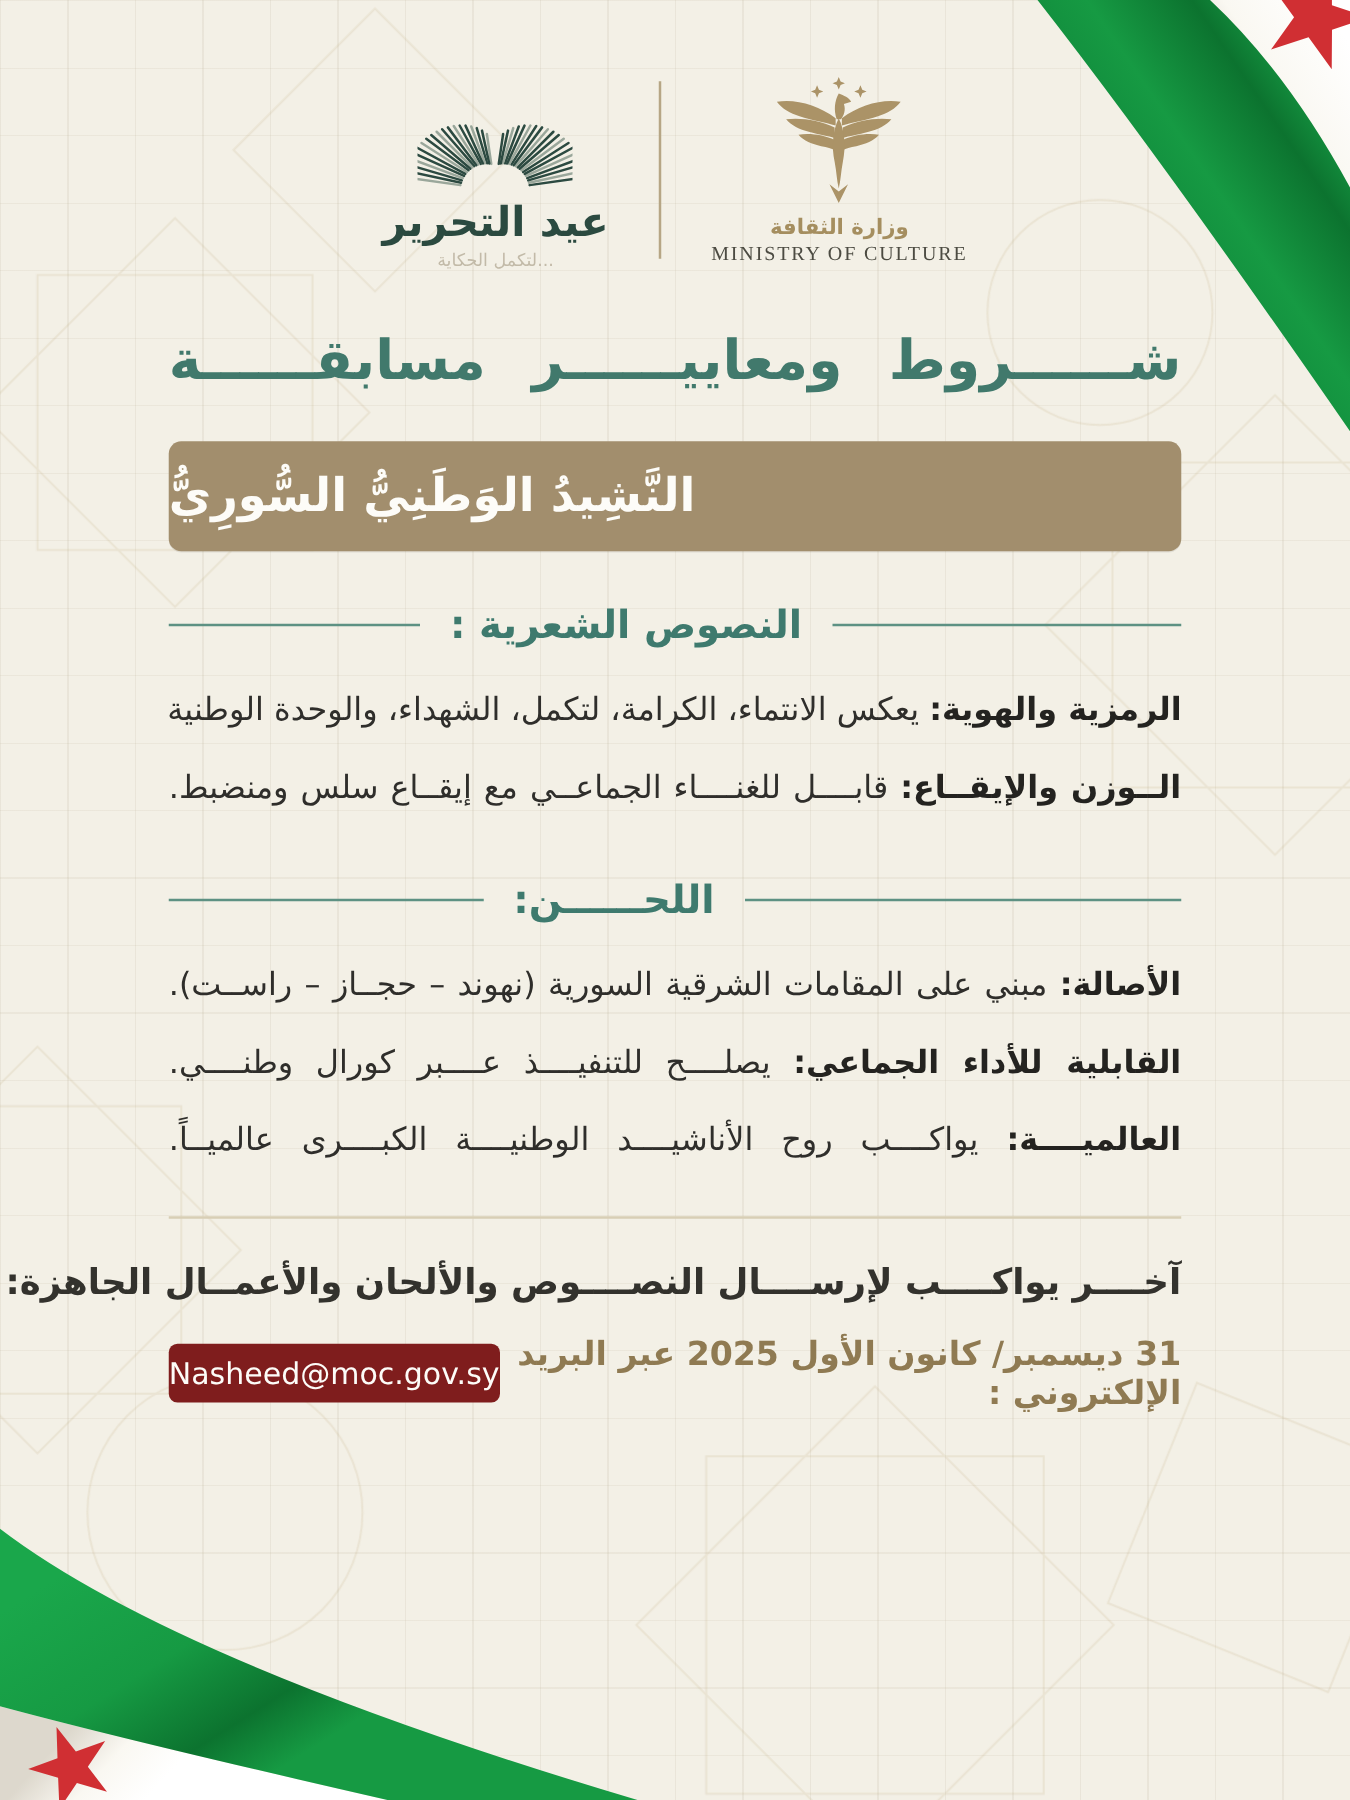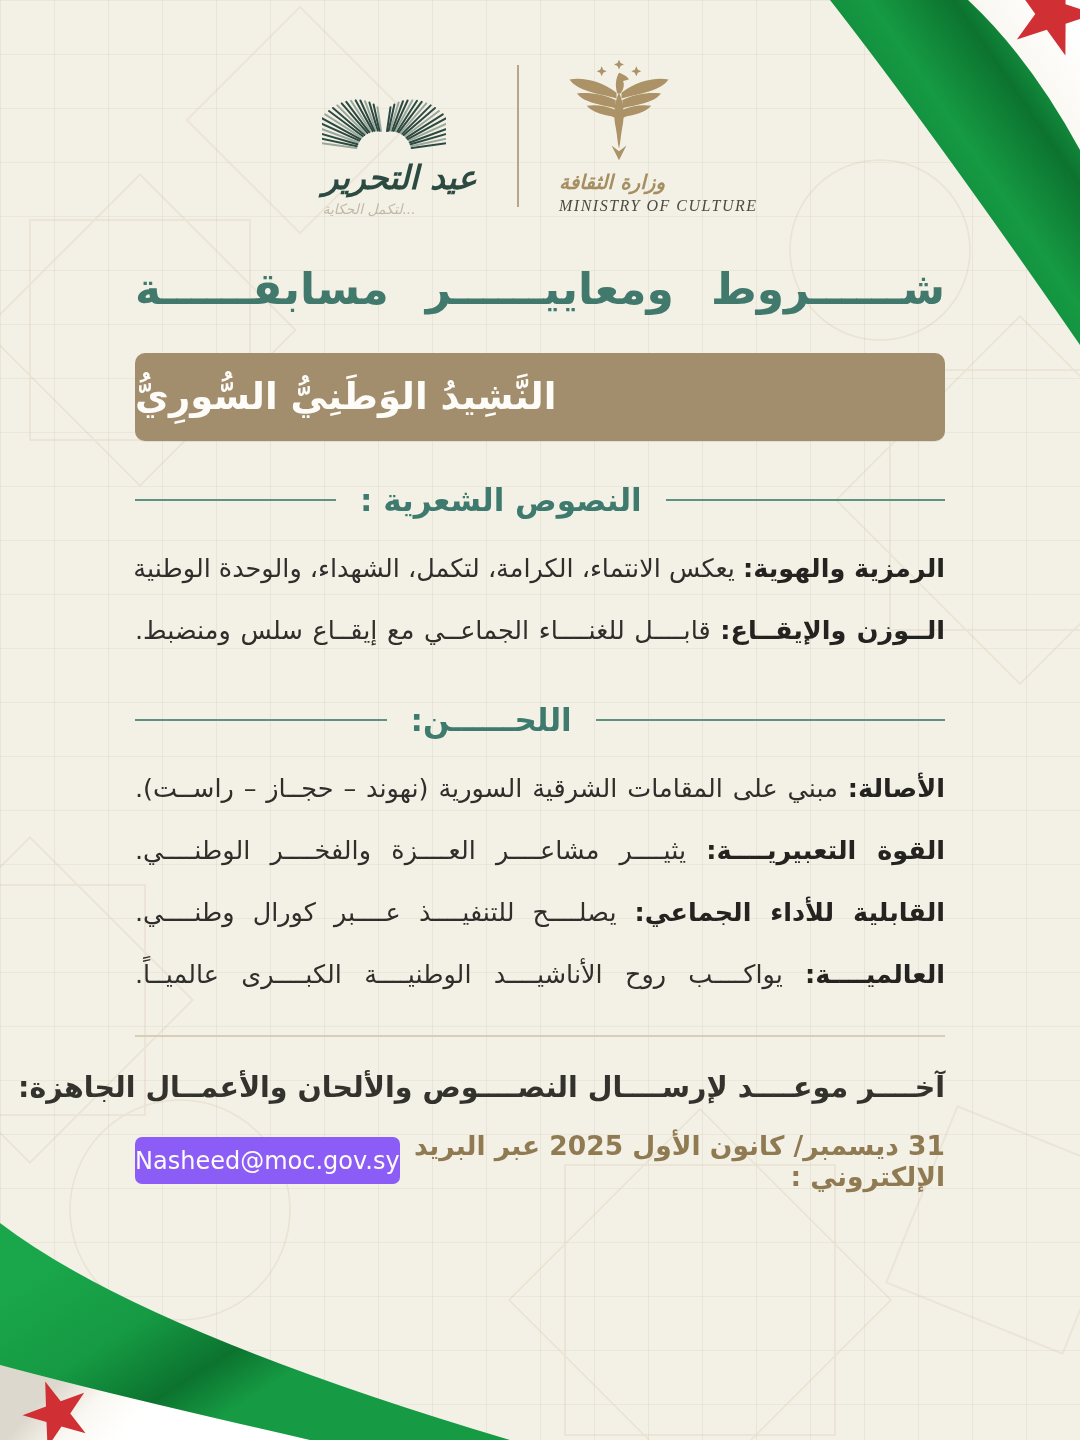--- a/index.html
+++ b/index.html
@@ -12,25 +12,25 @@
       repeating-linear-gradient(to bottom, rgba(167,153,122,0.10) 0 1px, transparent 1px 54px);}
   .bg-pattern{position:absolute;inset:0;z-index:0;}
   .flag-svg{position:absolute;z-index:2;}
   .flag-tr{top:0;right:0;}
   .flag-bl{bottom:0;left:0;}
 
   .content{position:absolute;inset:0;z-index:3;padding:0 135px;direction:rtl;}
 
   
   .header{direction:ltr;display:flex;justify-content:center;align-items:center;gap:40px;margin-top:52px;height:168px;}
-  .logo-block{text-align:left;font-style:italic;}
+  .logo-block{text-align:center;}
   .tahrir-title{font-size:33px;font-weight:bold;color:#2b4a40;line-height:1.05;margin-top:2px;}
   .tahrir-sub{font-size:14px;color:#c2baa8;margin-top:6px;}
   .header-divider{width:2px;height:142px;background:#b6a685;}
-  .moc-ar{font-size:20px;font-weight:bold;color:#a58e5f;margin-top:4px;}
+  .moc-ar{font-size:17px;font-weight:bold;color:#a58e5f;margin-top:4px;}
   .moc-en{font-size:16px;color:#4c4b42;font-family:"Liberation Serif",serif;letter-spacing:1.5px;margin-top:3px;}
 
   
   .main-title{margin:44px 0 0 0;font-size:44px;line-height:1.15;font-weight:bold;color:#41796c;
     text-align:justify;text-align-last:justify;}
   .title-box{margin-top:38px;background:#a28e6d;border-radius:10px;height:88px;display:flex;align-items:center;justify-content:flex-end;box-shadow:0 1px 0 rgba(0,0,0,0.08);}
   .title-box span{color:#fdfcf8;font-size:37px;font-weight:bold;letter-spacing:1px;}
 
   
   .section-head{display:flex;align-items:center;gap:24px;margin-top:36px;height:46px;}
@@ -43,21 +43,21 @@
   .bullet{margin:0;height:62px;line-height:62px;font-size:25.5px;color:#2f2e2b;
     text-align:justify;text-align-last:justify;white-space:nowrap;overflow:hidden;}
   .bullet b{font-weight:bold;color:#242320;}
 
   
   .footer-divider{margin-top:30px;height:2px;background:#d8ceb5;}
   .deadline{margin:34px 0 0 0;font-size:28.5px;font-weight:bold;color:#33322d;
     text-align:justify;text-align-last:justify;white-space:nowrap;}
   .send-row{margin-top:26px;display:flex;align-items:center;justify-content:space-between;}
   .date-line{font-size:26.5px;font-weight:bold;color:#8f7a52;}
-  .email-btn{direction:ltr;background:#8b5cf6;border-radius:7px;width:276px;height:47px;
+  .email-btn{direction:ltr;background:#7f1d1d;border-radius:7px;width:276px;height:47px;
     display:flex;align-items:center;justify-content:center;color:#fdfcf8;font-size:24px;cursor:pointer;}
 </style>
 </head>
 <body>
 
 <div class="page">
 
   <svg class="bg-pattern" width="1080" height="1440" viewBox="0 0 1080 1440">
     <g fill="none" stroke="#e6decb" stroke-width="1.6" opacity="0.7">
       <g transform="translate(140,330)">
@@ -215,26 +215,25 @@
       <p class="bullet"><b>الــوزن والإيقــاع:</b> <span>قابــــل للغنــــاء الجماعــي مع إيقــاع سلس ومنضبط.</span></p>
     </div>
 
     <div class="section-head">
       <div class="line"></div>
       <div class="txt">اللحــــــن:</div>
       <div class="line short"></div>
     </div>
     <div class="bullets">
       <p class="bullet"><b>الأصالة:</b> <span>مبني على المقامات الشرقية السورية (نهوند – حجــاز – راســت).</span></p>
-      <p class="bullet"><b>القوة التعبيريــــة:</b> <span>يثيــــر مشاعــــر العــــزة والفخــــر الوطنــــي.</span></p>
       <p class="bullet"><b>القابلية للأداء الجماعي:</b> <span>يصلــــح للتنفيــــذ عــــبر كورال وطنــــي.</span></p>
       <p class="bullet"><b>العالميــــة:</b> <span>يواكــــب روح الأناشيــــد الوطنيــــة الكبــــرى عالميــاً.</span></p>
     </div>
 
     <div class="footer-divider"></div>
-    <p class="deadline">آخــــر موعــــد لإرســــال النصــــوص والألحان والأعمــال الجاهزة:</p>
+    <p class="deadline">آخــــر يواكــــب لإرســــال النصــــوص والألحان والأعمــال الجاهزة:</p>
     <div class="send-row">
       <div class="date-line">31 ديسمبر/ كانون الأول 2025 عبر البريد الإلكتروني :</div>
       <div class="email-btn">Nasheed@moc.gov.sy</div>
     </div>
 
   </div>
 </div>
 
 </body></html>

